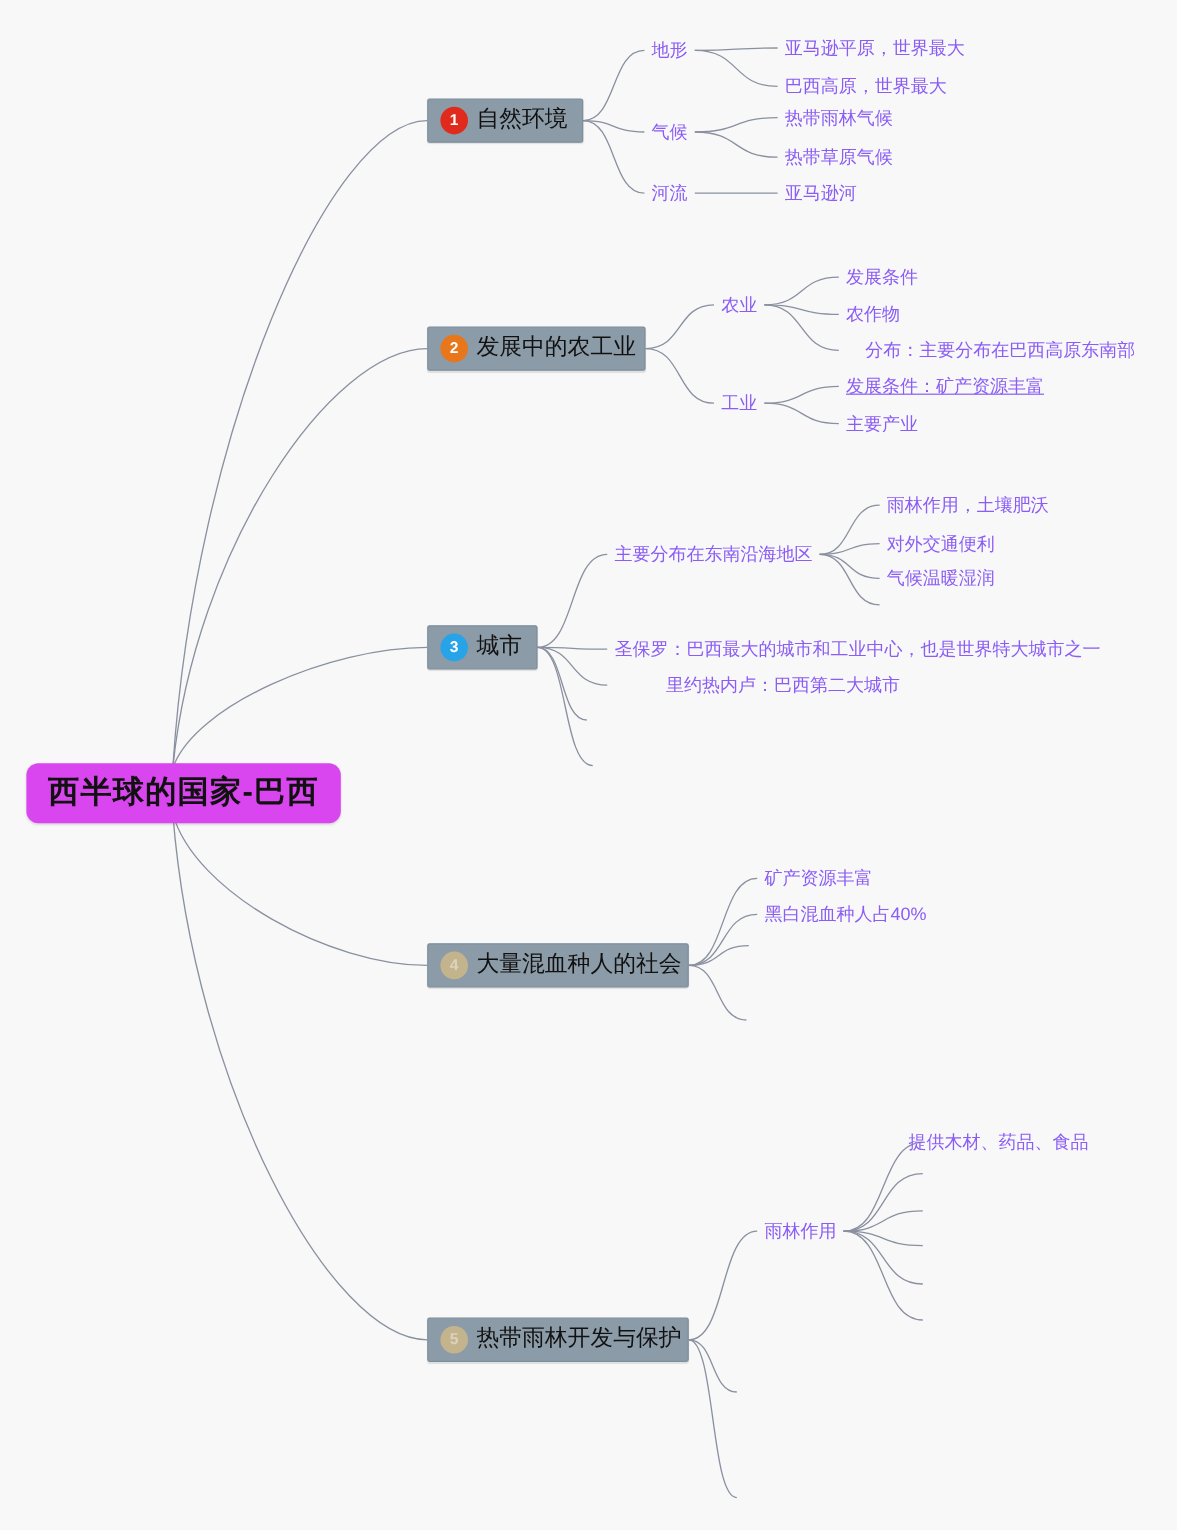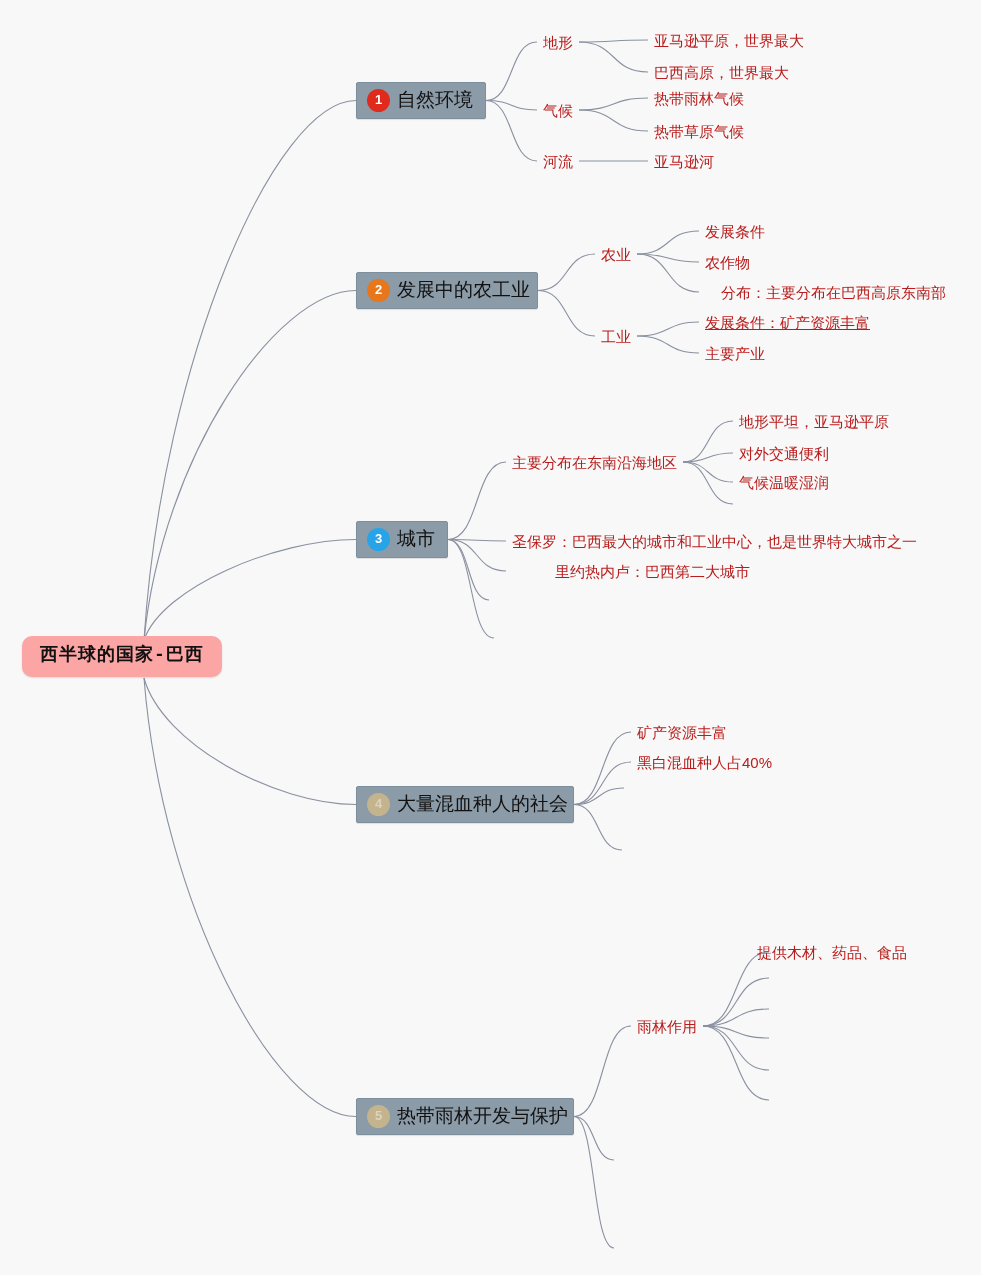--- a/index.html
+++ b/index.html
@@ -25,30 +25,29 @@
     height: 1275px;
     pointer-events: none;
   }
   .node {
     position: absolute;
     box-sizing: border-box;
     white-space: nowrap;
   }
   
   .root-node {
-    background: #fca5a5;
+    background: #d946ef;
     border-radius: 10px;
     color: #111111;
-    font-size: 18px;
+    font-size: 26px;
     font-weight: bold;
     letter-spacing: 1px;
     padding: 9px 18px 11px 18px;
     line-height: 1.15;
     box-shadow: 0 1px 2px rgba(0,0,0,0.12);
-    font-family: Liberation Mono, monospace;
   }
   
   .branch-node {
     background: #8c9ba8;
     border: 1px solid #7d8e9c;
     border-radius: 2px;
     color: #111111;
     font-size: 19px;
     padding: 6px 12px 7px 10px;
     display: flex;
@@ -67,21 +66,21 @@
     font-size: 13px;
     font-weight: bold;
     color: #ffffff;
     flex: 0 0 auto;
   }
   .badge.faded {
     color: rgba(255,255,255,0.42);
   }
   
   .text-node {
-    color: #b91c1c;
+    color: #8b5cf6;
     font-size: 15px;
     line-height: 1.3;
     background: transparent;
   }
   .text-node.sub {
     font-size: 15px;
   }
 </style>
 </head>
 <body>
@@ -154,21 +153,21 @@
       <div class="node text-node" style="left: 705px; top: 253px;">农作物</div>
       <div class="node text-node" style="left: 705px; top: 283px; margin-left: 16px;">分布：主要分布在巴西高原东南部</div>
       <div class="node text-node sub" style="left: 601px; top: 327px;">工业</div>
       <div class="node text-node" style="left: 705px; top: 313px; text-decoration: underline;">发展条件：矿产资源丰富</div>
       <div class="node text-node" style="left: 705px; top: 344px;">主要产业</div>
       <div class="node branch-node" style="width: 92px; height: 37px; left: 356px; top: 521px;">
         <span class="badge" style="background: rgb(39, 163, 232);">3</span>
         <span>城市</span>
       </div>
       <div class="node text-node sub" style="left: 512px; top: 453px;">主要分布在东南沿海地区</div>
-      <div class="node text-node" style="left: 739px; top: 412px;">地形平坦，亚马逊平原</div>
+      <div class="node text-node" style="left: 739px; top: 412px;">雨林作用，土壤肥沃</div>
       <div class="node text-node" style="left: 739px; top: 444px;">对外交通便利</div>
       <div class="node text-node" style="left: 739px; top: 473px;">气候温暖湿润</div>
       <div class="node text-node sub" style="left: 512px; top: 532px;">圣保罗：巴西最大的城市和工业中心，也是世界特大城市之一</div>
       <div class="node text-node sub" style="left: 512px; top: 562px; margin-left: 43px;">里约热内卢：巴西第二大城市</div>
       <div class="node branch-node" style="width: 218px; height: 37px; left: 356px; top: 786px;">
         <span class="badge faded" style="background: rgb(196, 180, 142);">4</span>
         <span>大量混血种人的社会</span>
       </div>
       <div class="node text-node sub" style="left: 637px; top: 723px;">矿产资源丰富</div>
       <div class="node text-node sub" style="left: 637px; top: 753px;">黑白混血种人占40%</div>

